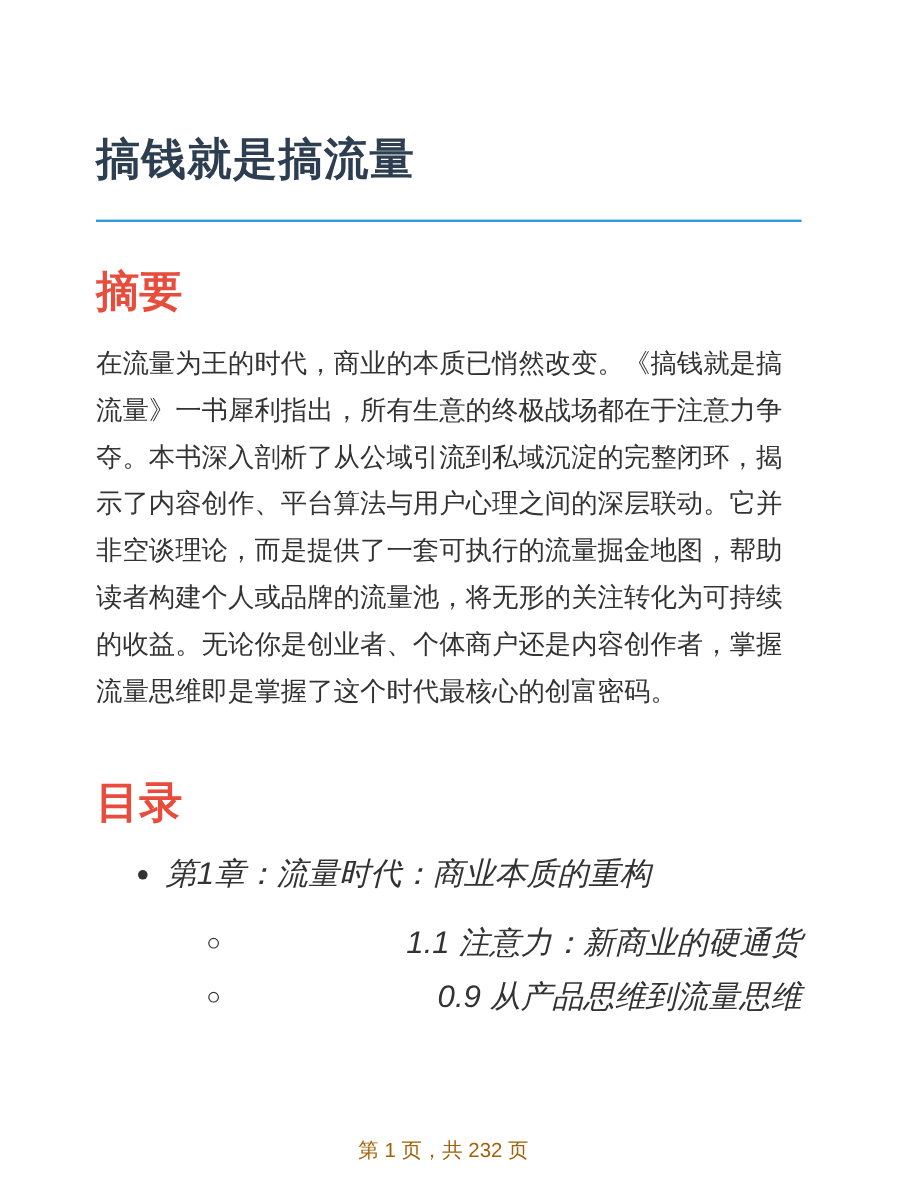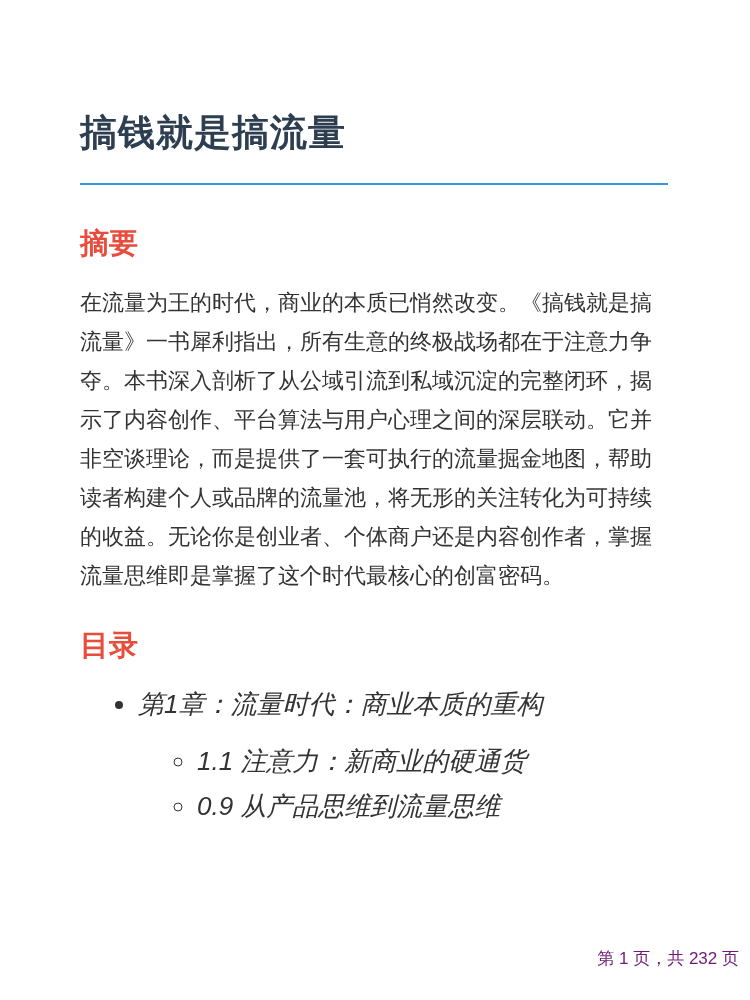--- a/index.html
+++ b/index.html
@@ -27,27 +27,27 @@
     font-size: 37px;
     line-height: 46px;
     font-weight: bold;
     color: #2c3e50;
     padding-bottom: 27px;
     border-bottom: 2px solid #3498db;
     letter-spacing: 1px;
   }
   h2.section-heading {
     margin: 40px 0 0 0;
-    font-size: 29px;
+    font-size: 36px;
     line-height: 36px;
     font-weight: bold;
     color: #e74c3c;
   }
   h2.toc-heading {
-    margin-top: 32px;
+    margin-top: 56px;
   }
   p.abstract-text {
     margin: 22px 0 0 0;
     font-size: 22px;
     line-height: 39px;
     color: #333333;
     text-align: left;
   }
   ul.toc-list {
     margin: 24px 0 0 0;
@@ -57,34 +57,35 @@
     list-style-type: disc;
     font-style: italic;
   }
   ul.toc-list > li.toc-chapter {
     line-height: 34px;
   }
   ul.toc-sub-list {
     margin: 23px 0 0 0;
     padding: 0 0 0 59px;
     list-style-type: circle;
+    text-align: right;
   }
   ul.toc-sub-list > li.toc-section {
     line-height: 34px;
     margin-bottom: 11px;
   }
   .page-footer {
     position: absolute;
     left: 0;
     right: 11px;
     top: 948px;
-    text-align: right;
+    text-align: center;
     font-size: 17px;
     line-height: 21px;
-    color: #701a75;
+    color: #a16207;
   }
 </style>
 </head>
 <body>
 
 <div class="page">
 
   <h1 class="doc-title">搞钱就是搞流量</h1>
 
   <h2 class="section-heading">摘要</h2>

